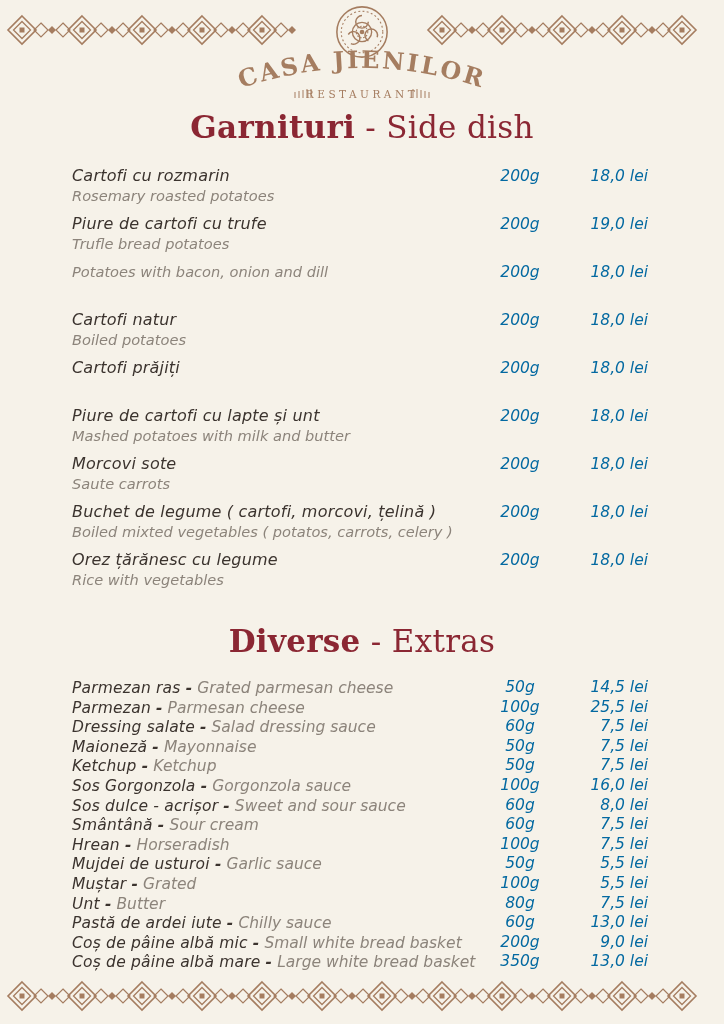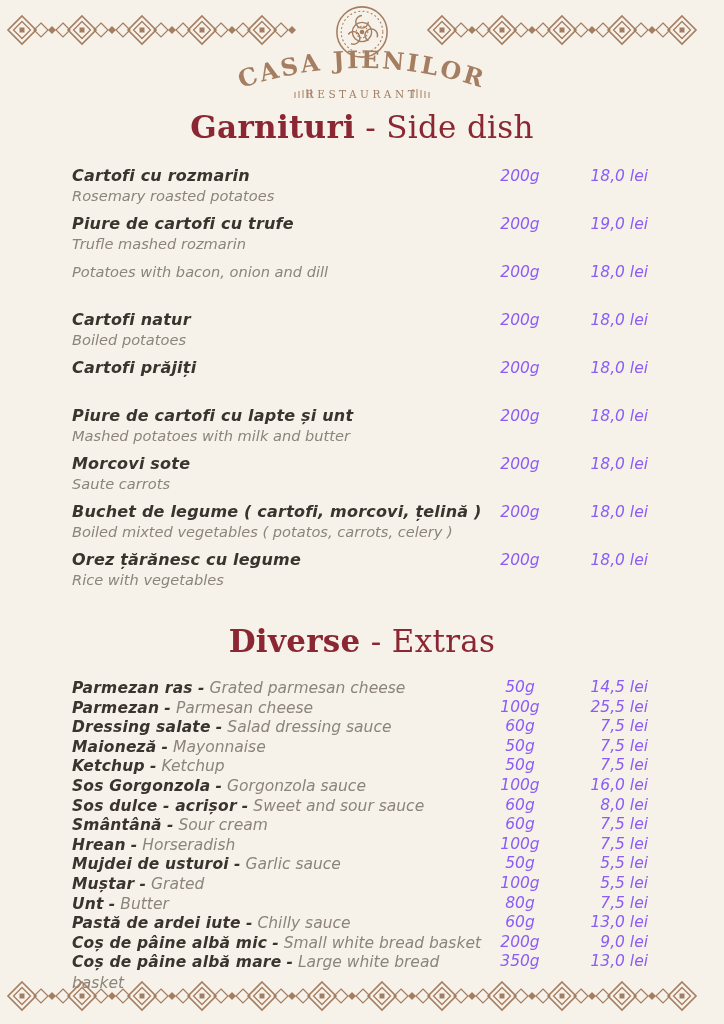--- a/index.html
+++ b/index.html
@@ -30,27 +30,27 @@
   .title-diverse{margin-top:26px;}
   .items{margin:22px 76px 0 72px;}
   .items-diverse{margin-top:20px;}
   .item{
     display:grid;grid-template-columns:1fr 72px 92px;
     font-style:italic;align-items:start;
   }
   .item-two{height:48px;}
   .item-one{height:19.6px;}
   .nm{
-    font-weight:bold;color:#3b332e;font-size:16px;line-height:20px;letter-spacing:.2px;
+    font-weight:normal;color:#3b332e;font-size:16px;line-height:20px;letter-spacing:.2px;
   }
   .item-one .nm{font-size:15.5px;line-height:19.6px;}
   .ds{color:#8c847b;font-size:14.6px;line-height:19px;font-weight:normal;}
   .item-one .ds{font-size:15.5px;line-height:19.6px;display:inline;}
   .item-one .dash{color:#3b332e;font-weight:bold;font-size:15.5px;}
-  .wt,.pr{color:#8b5cf6;font-size:15.5px;line-height:20px;white-space:nowrap;}
+  .wt,.pr{color:#0369a1;font-size:15.5px;line-height:20px;white-space:nowrap;}
   .item-one .wt,.item-one .pr{line-height:19.6px;}
   .wt{text-align:center;}
   .pr{text-align:right;}
 </style>
 </head>
 <body>
 
 <div class="page">
 
   <svg class="border-band border-top" id="border-top-svg" viewBox="0 0 724 44">
@@ -166,21 +166,21 @@
             <div class="nm">Cartofi cu rozmarin</div>
             <div class="ds">Rosemary roasted potatoes</div>
           </div>
           <div class="wt">200g</div>
           <div class="pr">18,0 lei</div>
         </div>
 
         <div class="item item-two">
           <div>
             <div class="nm">Piure de cartofi cu trufe</div>
-            <div class="ds">Trufle mashed rozmarin</div>
+            <div class="ds">Trufle bread potatoes</div>
           </div>
           <div class="wt">200g</div>
           <div class="pr">19,0 lei</div>
         </div>
 
         <div class="item item-two">
           <div>
             <div class="ds">Potatoes with bacon, onion and dill</div>
           </div>
           <div class="wt">200g</div>

